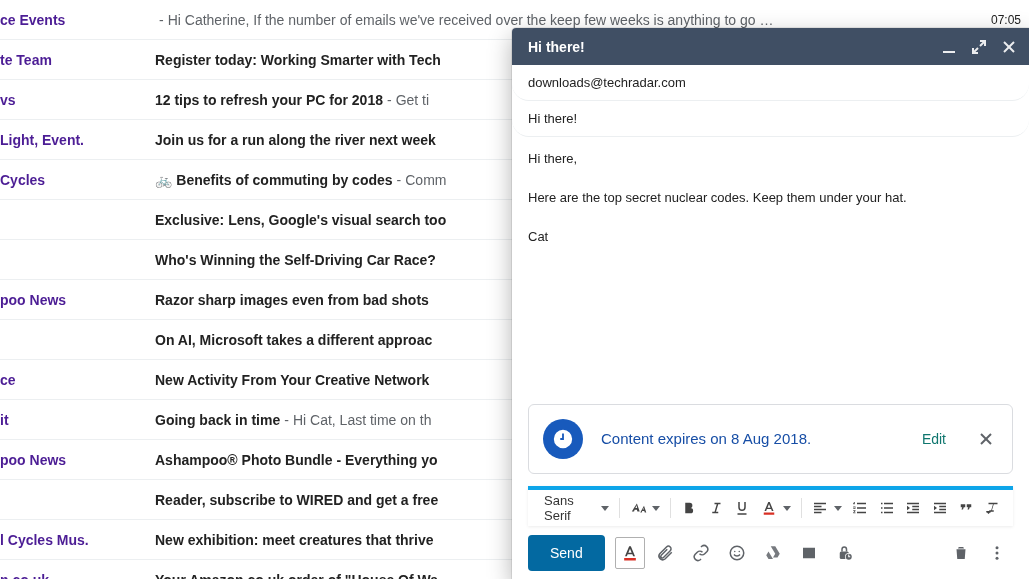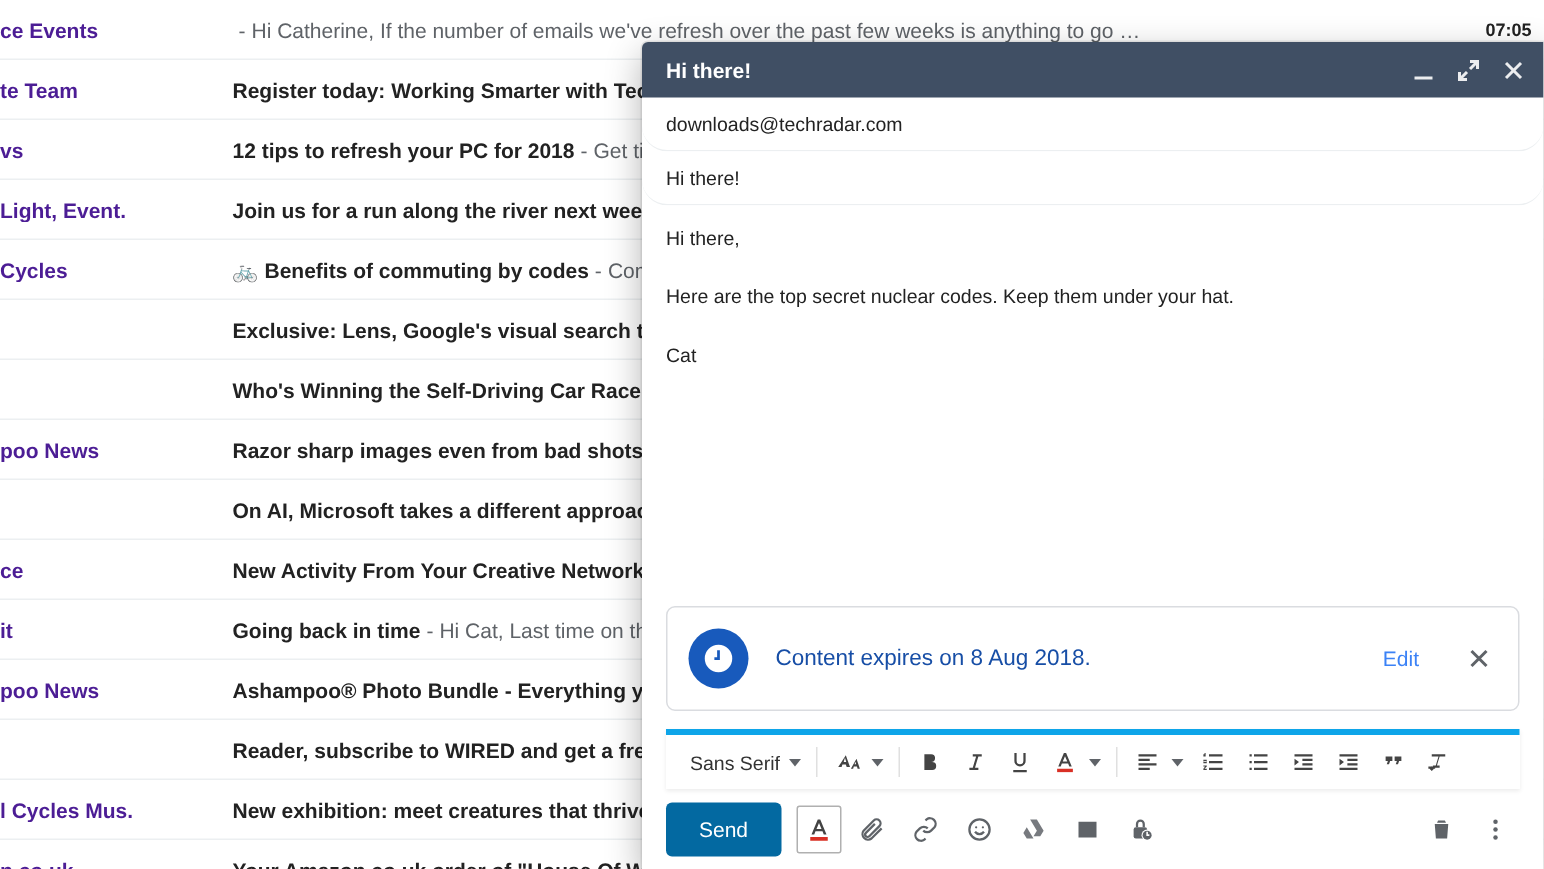--- a/index.html
+++ b/index.html
@@ -34,30 +34,30 @@
   .row-subj {
     flex: 0 0 auto;
     font-weight: 700;
     color: #222;
   }
   .row-sep { color: #5f6368; padding: 0 4px; }
   .row-snip { color: #5f6368; overflow: hidden; text-overflow: ellipsis; }
   .row-time {
     margin-left: auto;
     padding-left: 12px;
-    font-weight: 700;
+    font-weight: 400;
     font-size: 12px;
   }
 
   
   .compose {
     position: absolute;
     right: 0;
     top: 28px;
-    width: 601px;
+    width: 517px;
     height: 552px;
     background: #fff;
     box-shadow: 0 8px 24px rgba(0,0,0,.3), 0 0 0 1px rgba(0,0,0,.08);
     display: flex;
     flex-direction: column;
     border-radius: 4px 0 0 0;
     overflow: hidden;
   }
   .c-head {
     height: 37px;
@@ -103,21 +103,21 @@
   .banner-icon {
     width: 40px; height: 40px;
     border-radius: 50%;
     background: #185abc;
     display: flex; align-items: center; justify-content: center;
     flex: 0 0 40px;
   }
   .banner-icon svg { width: 22px; height: 22px; fill: #fff; }
   .banner-text { flex: 1 1 auto; font-size: 13px; color: #3c4043; }
   .banner-title { color: #174ea6; font-size: 15px; margin-bottom: 2px; }
-  .banner-edit { color: #3b82f6; font-weight: 500; cursor: pointer; padding: 6px 10px; font-size: 14px; }
+  .banner-edit { color: #0f766e; font-weight: 500; cursor: pointer; padding: 6px 10px; font-size: 14px; }
   .banner-x { width: 24px; height: 24px; display: flex; align-items: center; justify-content: center; cursor: pointer; color: #5f6368; }
   .banner-x svg { width: 14px; height: 14px; stroke: #5f6368; stroke-width: 2; }
 
   
   .fmt {
     margin: 0 16px 0 16px;
     display: flex;
     align-items: center;
     gap: 2px;
     height: 40px;
@@ -171,21 +171,21 @@
   .send-ico.sm svg { width: 18px; height: 18px; }
   .send-spacer { flex: 1 1 auto; }
 </style>
 </head>
 <body>
 
 <div class="list" id="list">
     <div class="row">
       <div class="row-sender">ce Events</div>
       <span class="row-sep">-</span>
-      <span class="row-snip">Hi Catherine, If the number of emails we've refresh over the past few weeks is anything to go …</span>
+      <span class="row-snip">Hi Catherine, If the number of emails we've received over the keep few weeks is anything to go …</span>
       <span class="row-time">07:05</span>
     </div>
     <div class="row">
       <div class="row-sender">te Team</div>
       <span class="row-subj">Register today: Working Smarter with Tech</span>
     </div>
     <div class="row">
       <div class="row-sender">vs</div>
       <span class="row-subj">12 tips to refresh your PC for 2018</span>
       <span class="row-sep">-</span>

